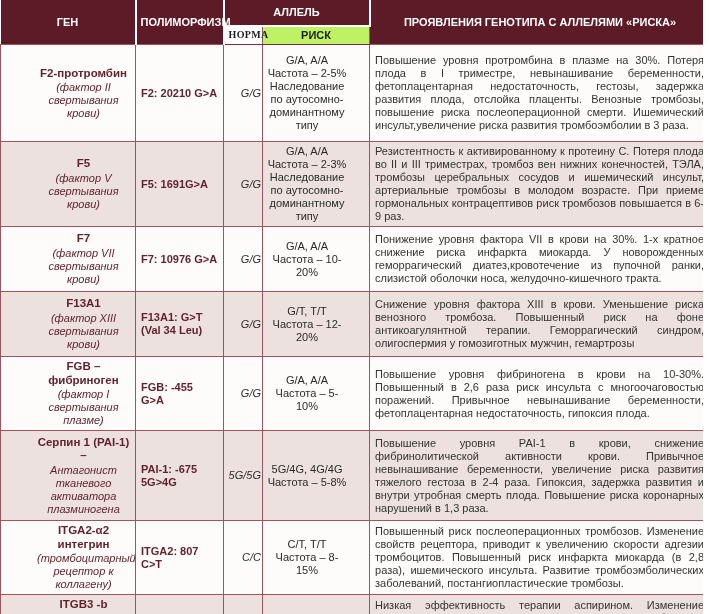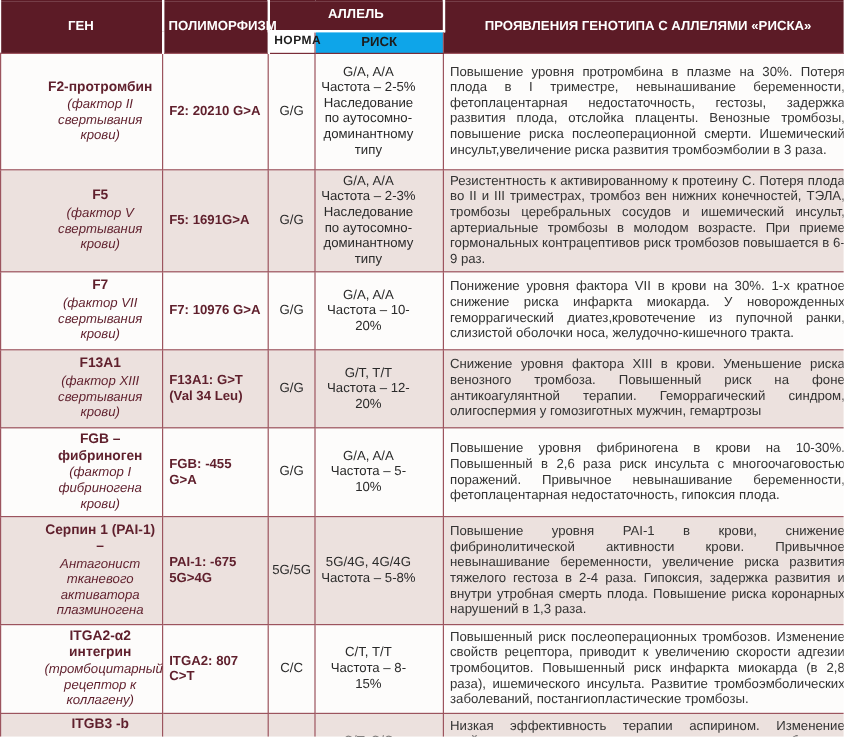--- a/index.html
+++ b/index.html
@@ -8,43 +8,43 @@
   table{width:709px;height:614px;border-collapse:collapse;table-layout:fixed;
         border-bottom:3px solid #5c1b26;border-top:1px solid #5c1b26;}
   
   thead th{background:#5c1b26;color:#ffffff;font-weight:bold;font-size:11px;
            padding:2px 4px;vertical-align:middle;text-align:center;line-height:1.25;}
   thead tr.main-head th{border-right:2px solid #ffffff;}
   thead tr.main-head th:last-child{border-right:none;}
   th.allele-head{border-bottom:2px solid #ffffff;text-align:center;}
   thead tr.sub-head th{border:1px solid #9c545e;border-bottom:1px solid #7a2d38;}
   th.norm-head{background:#ffffff;color:#1d1d1d;
-               font-family:Liberation Sans, sans-serif;
+               font-family:Liberation Serif, serif;
                font-size:10px;letter-spacing:.4px;}
-  th.risk-head{background:#0ea5e9;color:#1d1d1d;font-size:11px;}
+  th.risk-head{background:#bef264;color:#1d1d1d;font-size:11px;}
   tr.main-head{height:25px;}
   tr.sub-head{height:15px;}
   
   tbody td{border:1px solid #9c545e;vertical-align:middle;padding:3px 5px;
            font-size:11px;line-height:1.18;}
   tbody tr:nth-child(odd) td{background:#fdfcfb;}
   tbody tr:nth-child(even) td{background:#ece1de;}
   tbody tr:nth-child(1){height:97px;}
   tbody tr:nth-child(2){height:76px;}
   tbody tr:nth-child(3){height:65px;}
   tbody tr:nth-child(4){height:65px;}
   tbody tr:nth-child(5){height:65px;}
   tbody tr:nth-child(6){height:90px;}
   tbody tr:nth-child(7){height:67px;}
   tbody tr:nth-child(8){height:49px;}
   td.c-gene{text-align:center;color:#5f1f2c;padding-left:36px;}
   .gene-name{font-weight:bold;font-size:11.5px;}
   .gene-sub{font-style:italic;font-size:11px;margin-top:1px;}
   td.c-poly{text-align:left;font-weight:bold;color:#5f1f2c;white-space:pre-line;}
-  td.c-norm{text-align:center;color:#2a2a2a;padding-left:1px;padding-right:1px;}
+  td.c-norm{text-align:right;color:#2a2a2a;padding-left:1px;padding-right:1px;font-style:italic;}
   td.c-risk{text-align:center;color:#2a2a2a;white-space:pre-line;padding-left:2px;padding-right:20px;}
   td.c-desc{text-align:justify;color:#333;hyphens:auto;}
 </style>
 </head>
 <body>
 
 <div class="wrap">
   <table>
     <colgroup>
       <col style="width:135px">
@@ -113,21 +113,21 @@
 (Val 34 Leu)</td>
     <td class="c-norm">G/G</td>
     <td class="c-risk">G/T, T/T
 Частота – 12-20%</td>
     <td class="c-desc">Снижение уровня фактора XIII в крови. Уменьшение риска венозного тромбоза. Повышенный риск на фоне антикоагулянтной терапии. Геморрагический синдром, олигоспермия у гомозиготных мужчин, гемартрозы</td>
   </tr>
 
   <tr>
     <td class="c-gene">
       <div class="gene-name">FGB – фибриноген</div>
-      <div class="gene-sub">(фактор I фибриногена крови)</div>
+      <div class="gene-sub">(фактор I свертывания плазме)</div>
     </td>
     <td class="c-poly">FGB: -455 G&gt;A</td>
     <td class="c-norm">G/G</td>
     <td class="c-risk">G/A, A/A
 Частота – 5-10%</td>
     <td class="c-desc">Повышение уровня фибриногена в крови на 10-30%. Повышенный в 2,6 раза риск инсульта с многоочаговостью поражений. Привычное невынашивание беременности, фетоплацентарная недостаточность, гипоксия плода.</td>
   </tr>
 
   <tr>
     <td class="c-gene">

